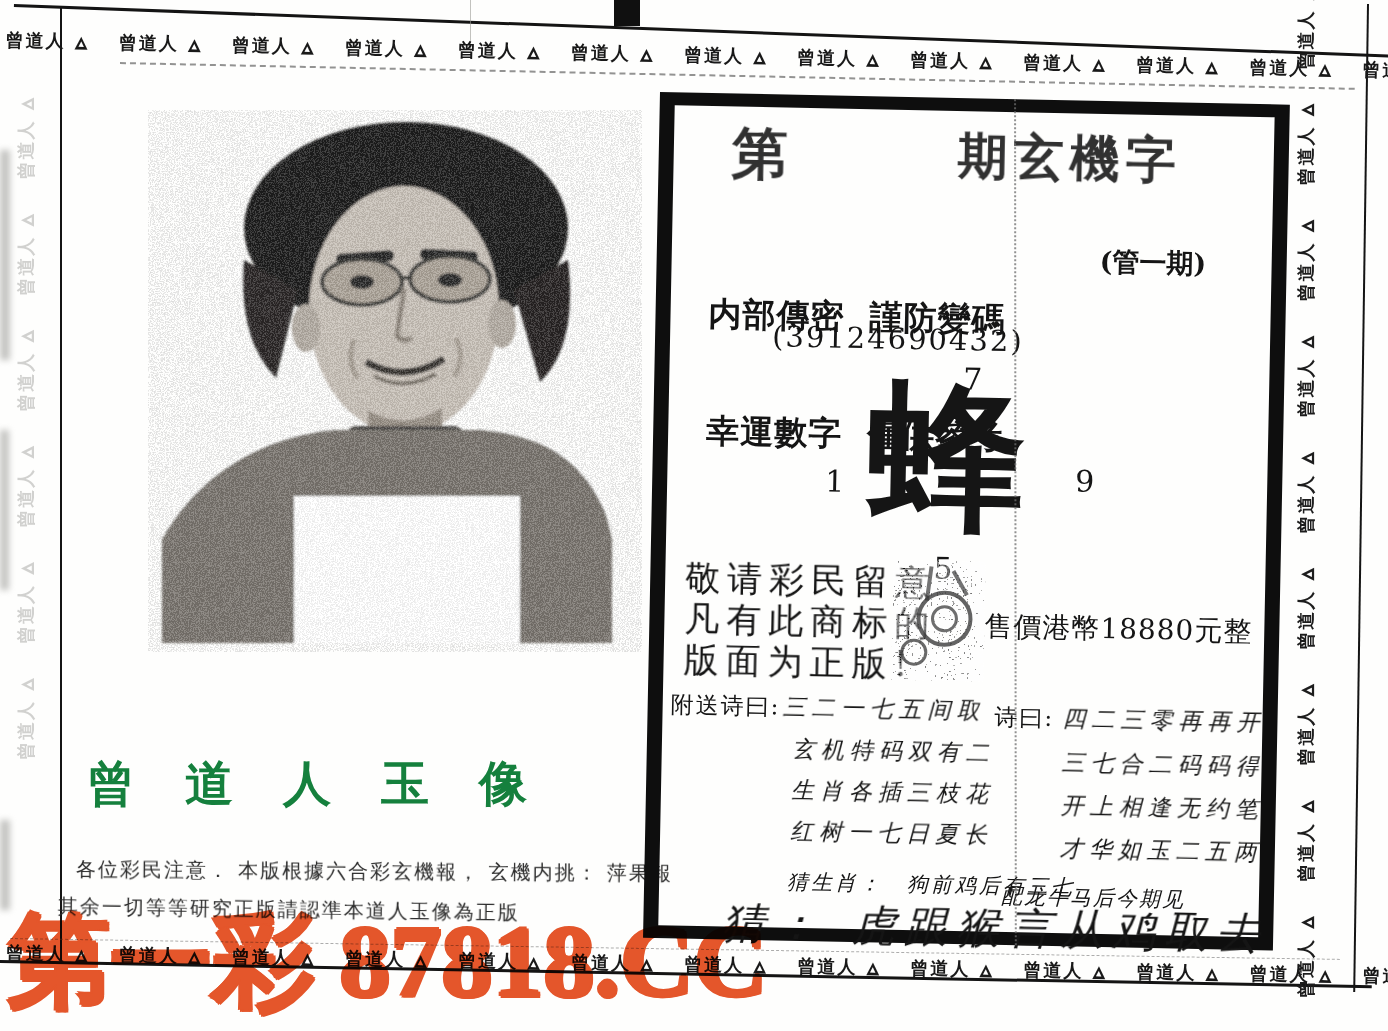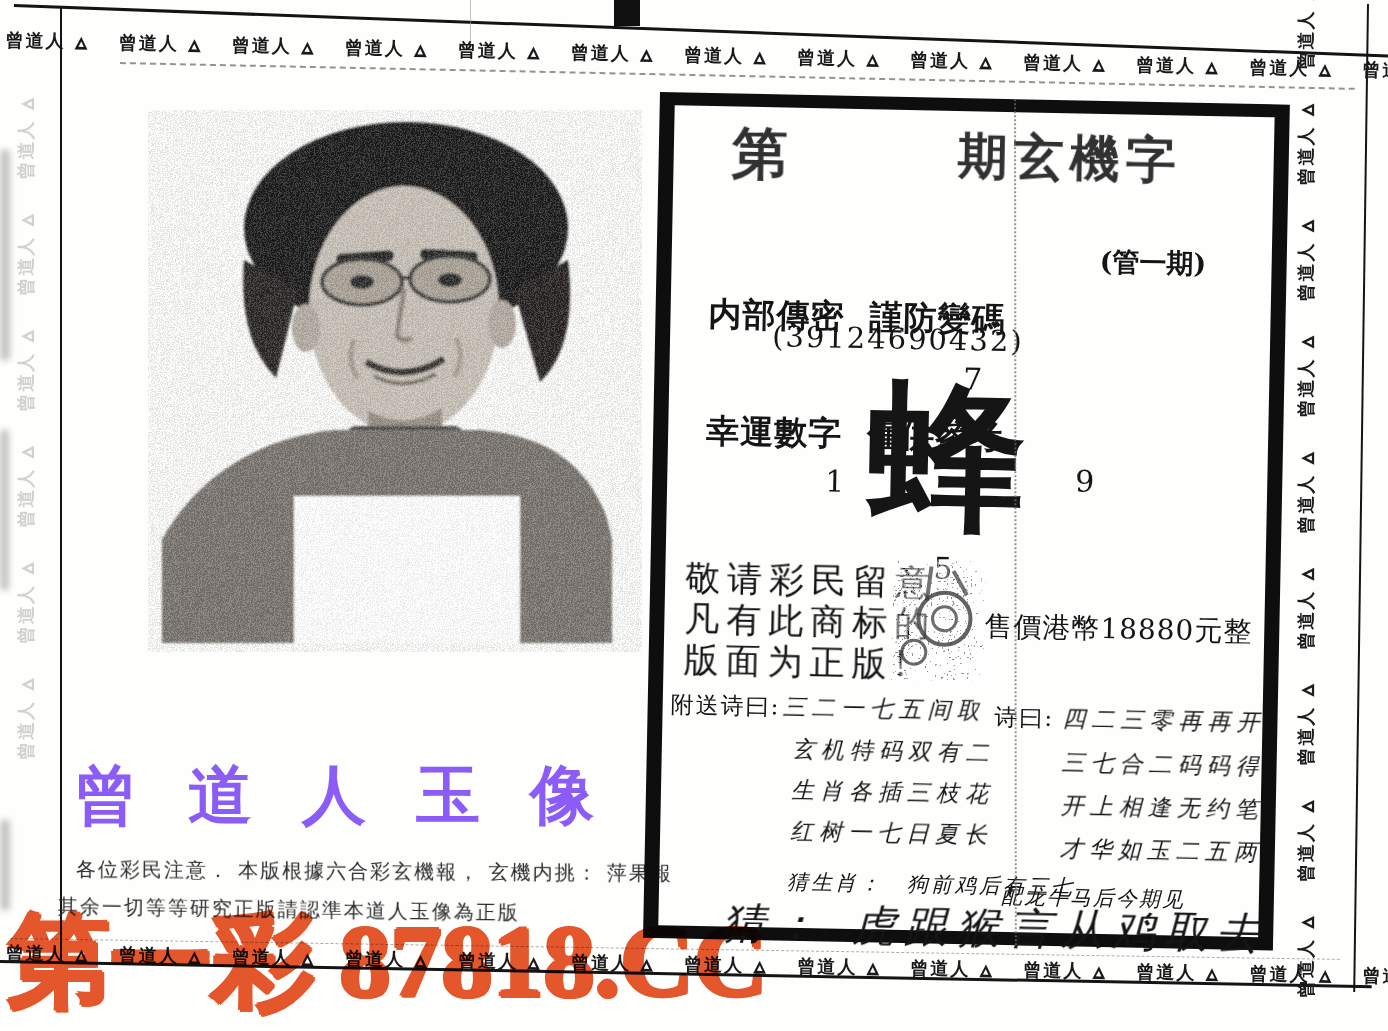--- a/index.html
+++ b/index.html
@@ -18,22 +18,22 @@
   .tri::after{content:"▲";position:absolute;left:50%;top:58%;transform:translate(-50%,-50%);
               font-size:7px;color:#fff;}
   .side-col{position:absolute;display:flex;align-items:center;white-space:nowrap;
             transform-origin:0 0;transform:rotate(-90deg);
             font-family:"DejaVu Serif",serif;font-weight:bold;font-size:18px;color:#1d1d1d;}
   .side-col .logo-item{margin-right:34px;}
   .side-col.faint{color:#8a8a86;opacity:.38;filter:blur(.4px);}
 
   
   .photo-wrap{position:absolute;left:148px;top:110px;width:494px;height:542px;}
-  .caption{position:absolute;left:74px;top:752px;font-size:64px;font-weight:bold;
-           letter-spacing:50px;color:#8b5cf6;white-space:nowrap;filter:blur(.3px);}
+  .caption{position:absolute;left:87px;top:752px;font-size:48px;font-weight:bold;
+           letter-spacing:50px;color:#15803d;white-space:nowrap;filter:blur(.3px);}
   .notice1,.notice2{position:absolute;color:#2c2c2c;white-space:nowrap;transform-origin:0 0;
            font-size:20px;letter-spacing:2px;filter:blur(.25px);}
   .notice1{left:76px;top:856px;transform:rotate(.4deg);}
   .notice2{left:58px;top:893px;transform:rotate(.8deg);}
 
   
   .fortune-box{position:absolute;left:660px;top:92px;width:600px;height:820px;
                border:13px solid #0e0e0e;border-left-width:15px;border-right-width:15px;
                transform:rotate(1.15deg);transform-origin:0 0;}
   .fb{position:absolute;color:#151515;white-space:nowrap;}

